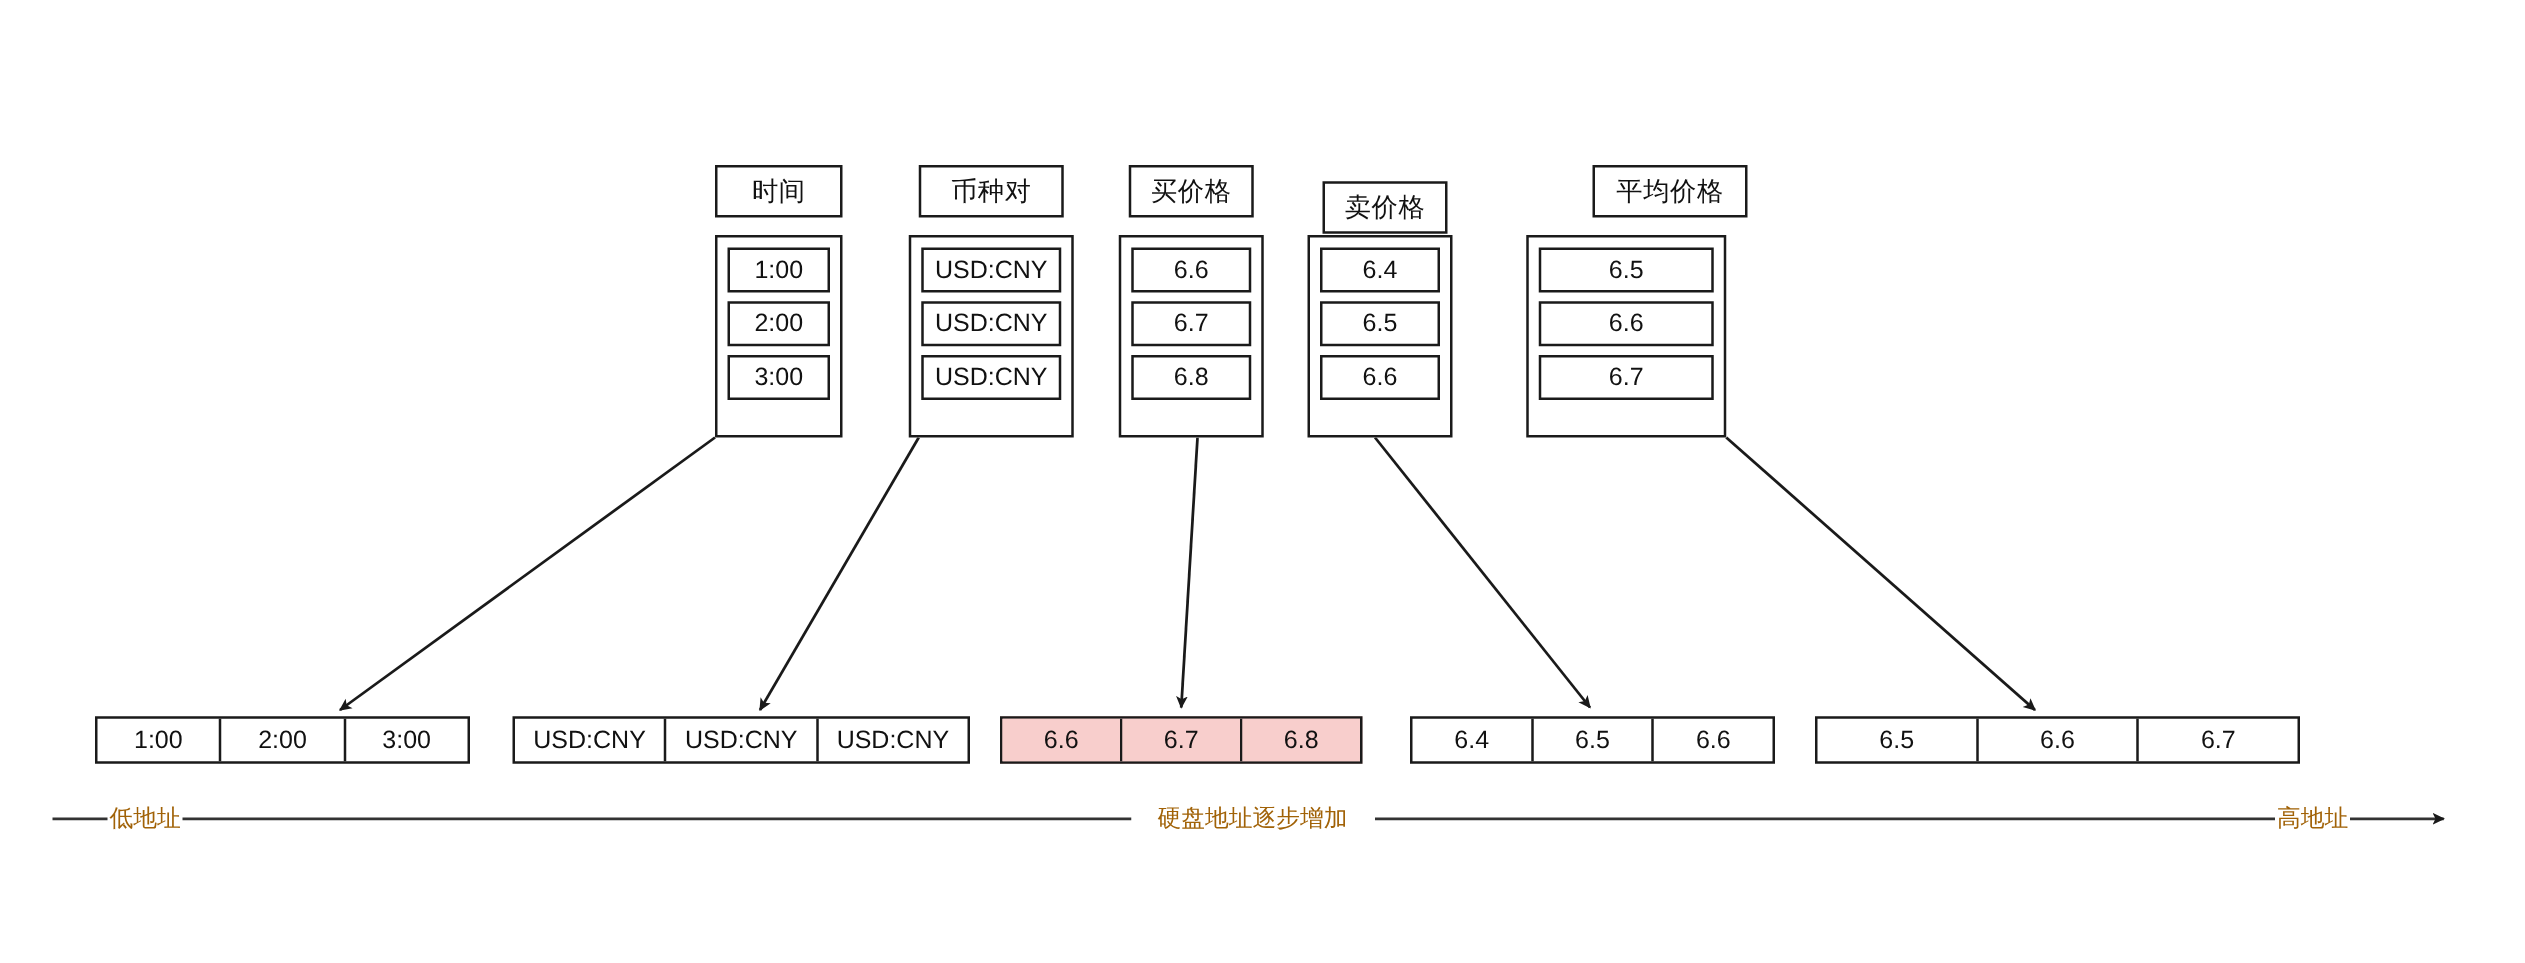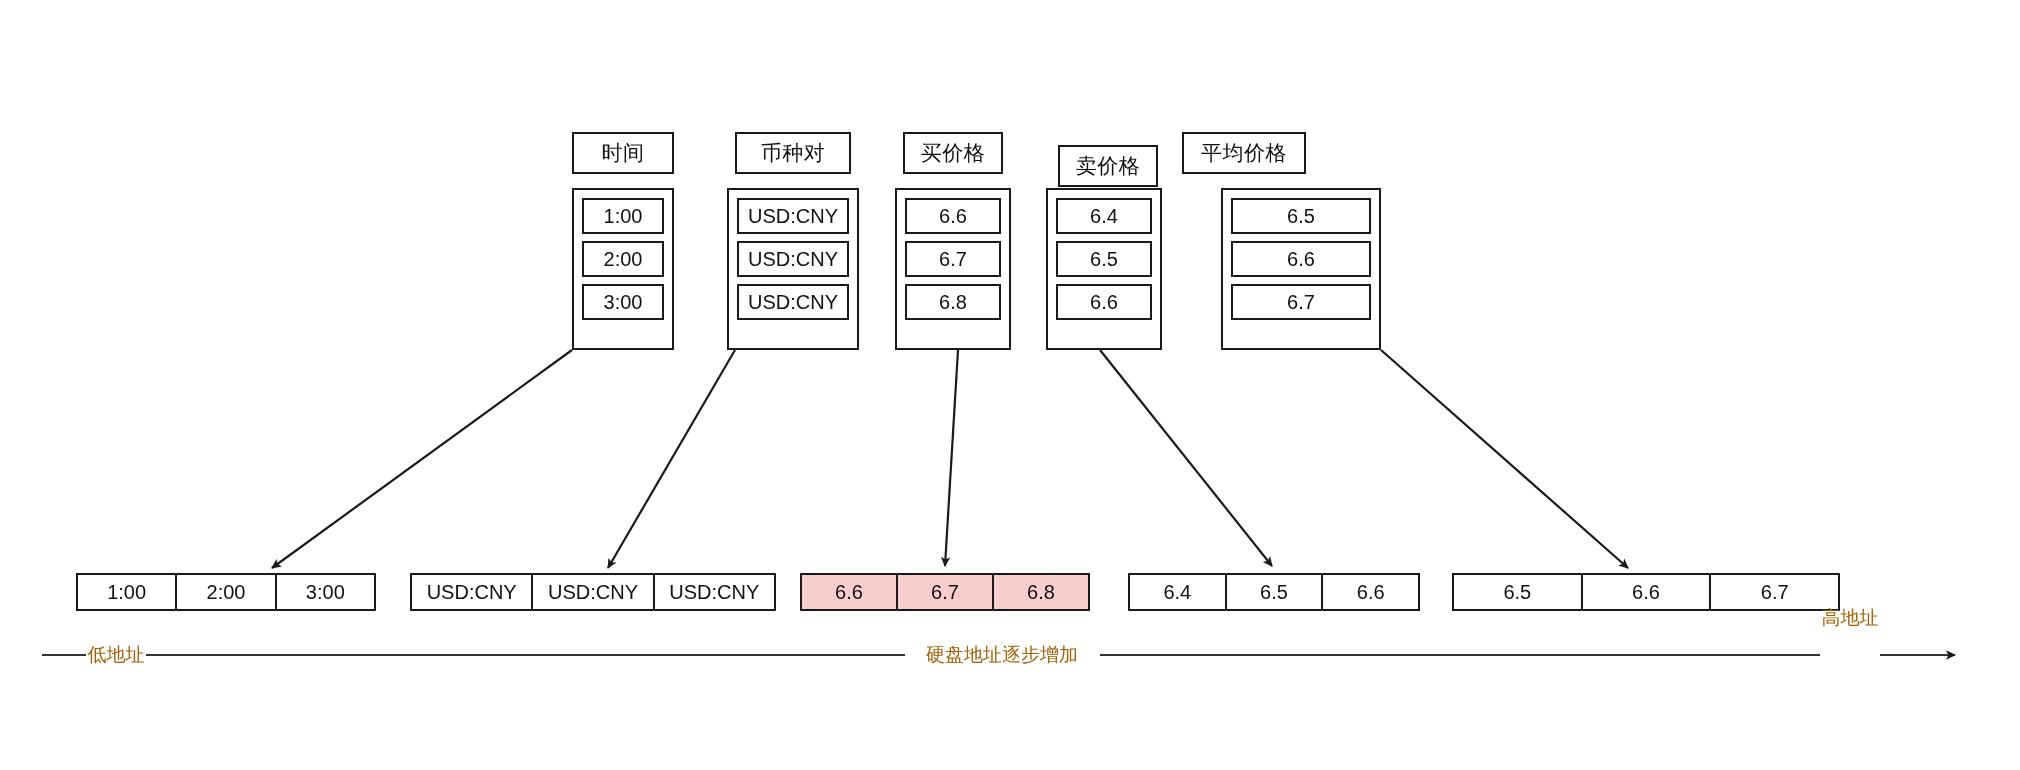--- a/index.html
+++ b/index.html
@@ -173,21 +173,21 @@
         <span>6.4</span>
       </div>
     <div class="col-cell">
         <span>6.5</span>
       </div>
     <div class="col-cell">
         <span>6.6</span>
       </div>
   </div>
 
-  <div class="col-header" style="left:1182px; top:132px; width:124px; height:42px;text-align:right;">
+  <div class="col-header" style="left:1274px; top:132px; width:124px; height:42px;text-align:right;">
     <span>平均价格</span>
   </div>
   <div class="col-body" style="left:1221px; top:188px; width:160px; height:162px;">
     <div class="col-cell">
         <span>6.5</span>
       </div>
     <div class="col-cell">
         <span>6.6</span>
       </div>
     <div class="col-cell">
@@ -250,15 +250,15 @@
     <div class="seg">
         <span>6.6</span>
       </div>
     <div class="seg">
         <span>6.7</span>
       </div>
   </div>
 
   <div class="axis-label" style="left:116px; top:655px;">低地址</div>
   <div class="axis-label" style="left:1002px; top:655px;">硬盘地址逐步增加</div>
-  <div class="axis-label" style="left:1850px; top:618px;">高地址</div>
+  <div class="axis-label" style="left:1850px; top:655px;">高地址</div>
 
 </div>
 
 </body></html>

